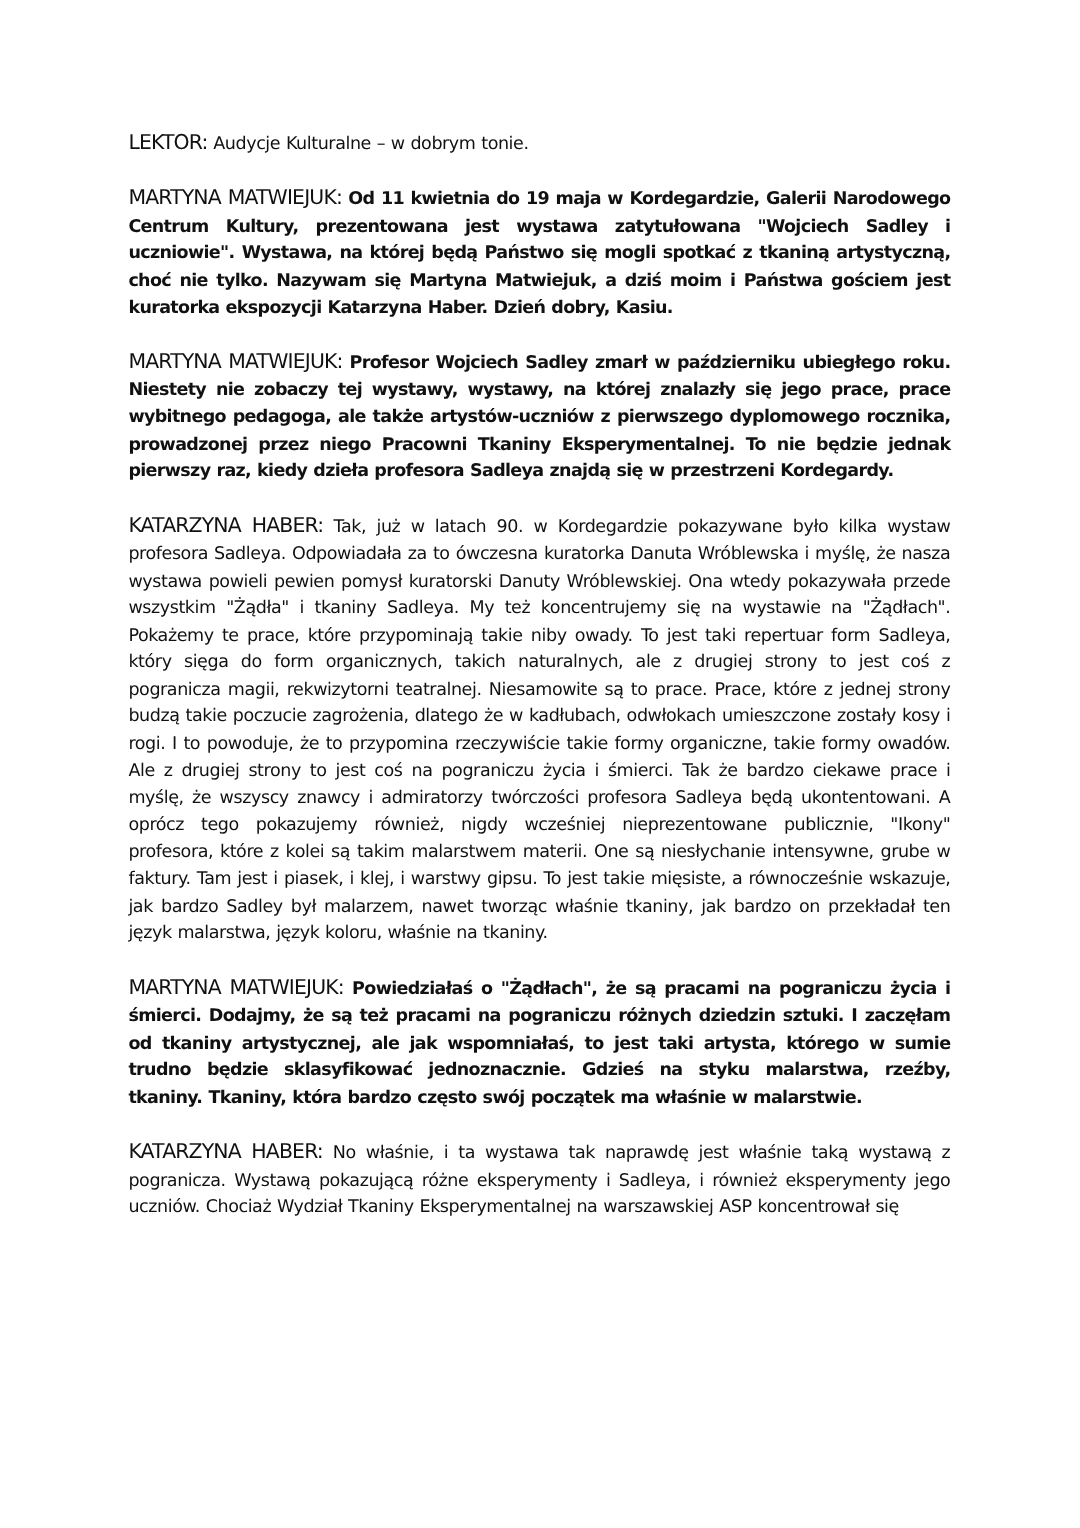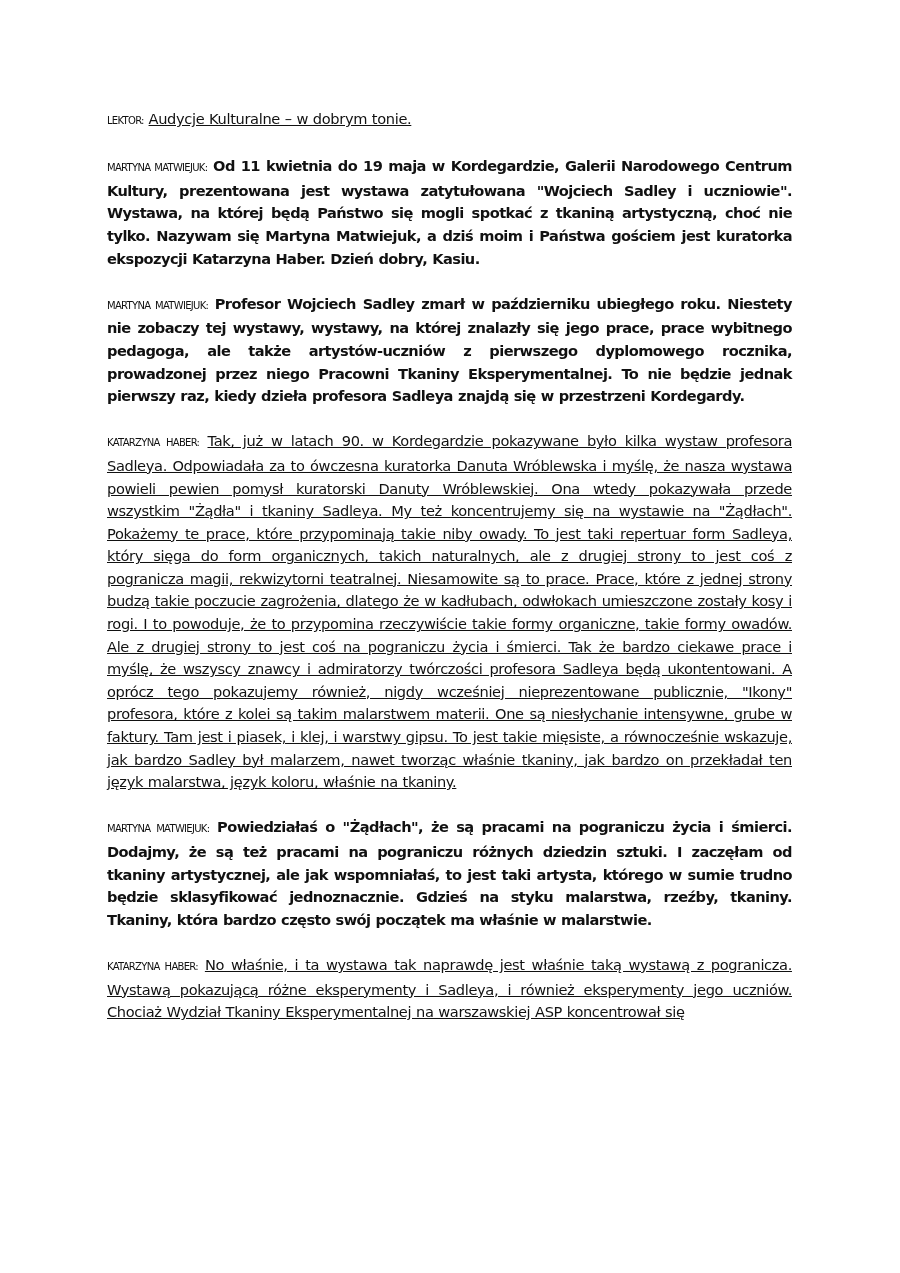--- a/index.html
+++ b/index.html
@@ -16,24 +16,24 @@
     letter-spacing: -0.35px;
     word-spacing: 0.5px;
   }
   .para {
     margin: 0 0 22.6px 0;
     text-align: justify;
   }
   .speaker {
     font-weight: normal;
     letter-spacing: -0.7px;
-    font-size: 10px;
+    font-size: 17px;
   }
   .bold { font-weight: bold; letter-spacing: -0.55px; margin-top: 36px; }
-  .normal { font-weight: normal; text-decoration: underline; }
+  .normal { font-weight: normal; }
 </style>
 </head>
 <body>
 
 <div class="page">
   <p class="para">
     <span class="speaker">LEKTOR:</span>
     <span class="normal">Audycje Kulturalne – w dobrym tonie.</span>
   </p>
   <p class="para">

